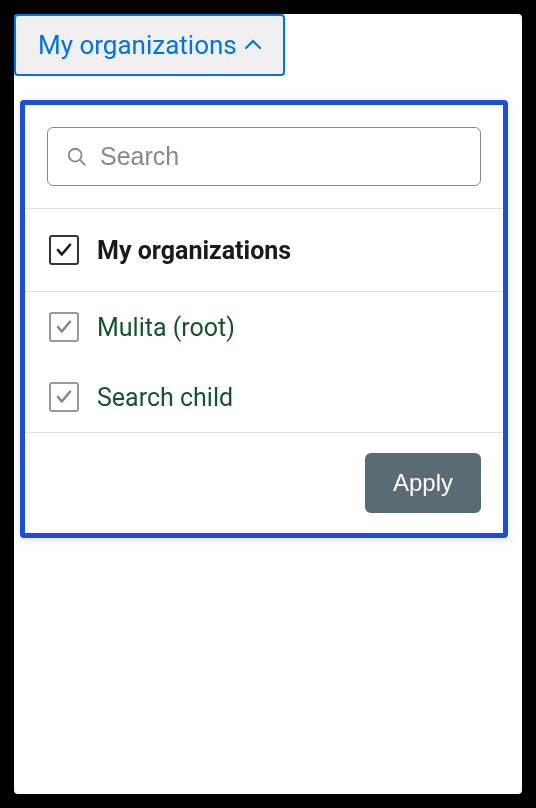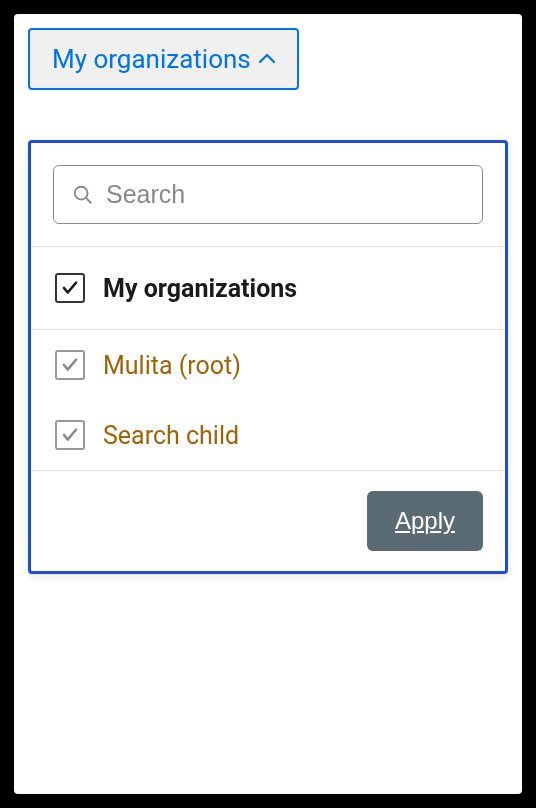--- a/index.html
+++ b/index.html
@@ -12,21 +12,20 @@
       background: #000;
       width: 536px;
       height: 808px;
       padding: 14px;
     }
     .container {
       background: #fff;
       width: 100%;
       height: 100%;
       border-radius: 4px;
-      padding: 14px;
       position: relative;
     }
     .dropdown-trigger {
       display: inline-flex;
       align-items: center;
       gap: 8px;
       background: #f0f0f0;
       border: 2px solid #0073e6;
       border-radius: 4px;
       padding: 14px 22px;
@@ -40,29 +39,28 @@
     .chevron-up {
       color: #0073e6;
       font-size: 18px;
       line-height: 1;
       font-weight: 600;
       transform: translateY(-2px);
     }
     .dropdown-panel {
       position: absolute;
       top: 86px;
-      left: 14px;
+      left: 6px;
       right: 14px;
       background: #fff;
-      border: 3px solid #1d4ed8;
+      border: 5px solid #1d4ed8;
       border-radius: 4px;
       box-shadow: 0 2px 8px rgba(0,0,0,0.12);
       display: flex;
       flex-direction: column;
-      margin-top: 40px;
     }
     .search-wrapper {
       padding: 22px;
       border-bottom: 1px solid #e0e0e0;
     }
     .search-box {
       display: flex;
       align-items: center;
       gap: 12px;
       border: 1.5px solid #8a8a8a;
@@ -113,41 +111,40 @@
     }
     .checkbox.faded {
       border-color: #999;
     }
     .checkmark {
       width: 18px;
       height: 18px;
     }
     .option-label {
       font-size: 25px;
-      color: #a16207;
+      color: #14532d;
     }
     .option-label.bold {
       font-weight: 700;
       color: #1a1a1a;
     }
     .footer {
       border-top: 1px solid #e0e0e0;
       padding: 20px 22px;
       display: flex;
       justify-content: flex-end;
     }
     .apply-btn {
       background: #5a6b73;
       color: #fff;
       border: none;
       border-radius: 6px;
       padding: 16px 28px;
       font-size: 24px;
       cursor: pointer;
-      text-decoration: underline;
     }
   </style>
 </head>
 <body>
 
 <div class="container">
   <div class="dropdown-trigger">
     <span class="dropdown-trigger-label">My organizations</span>
     <span class="chevron-up">
       <svg width="16" height="10" viewBox="0 0 16 10">

